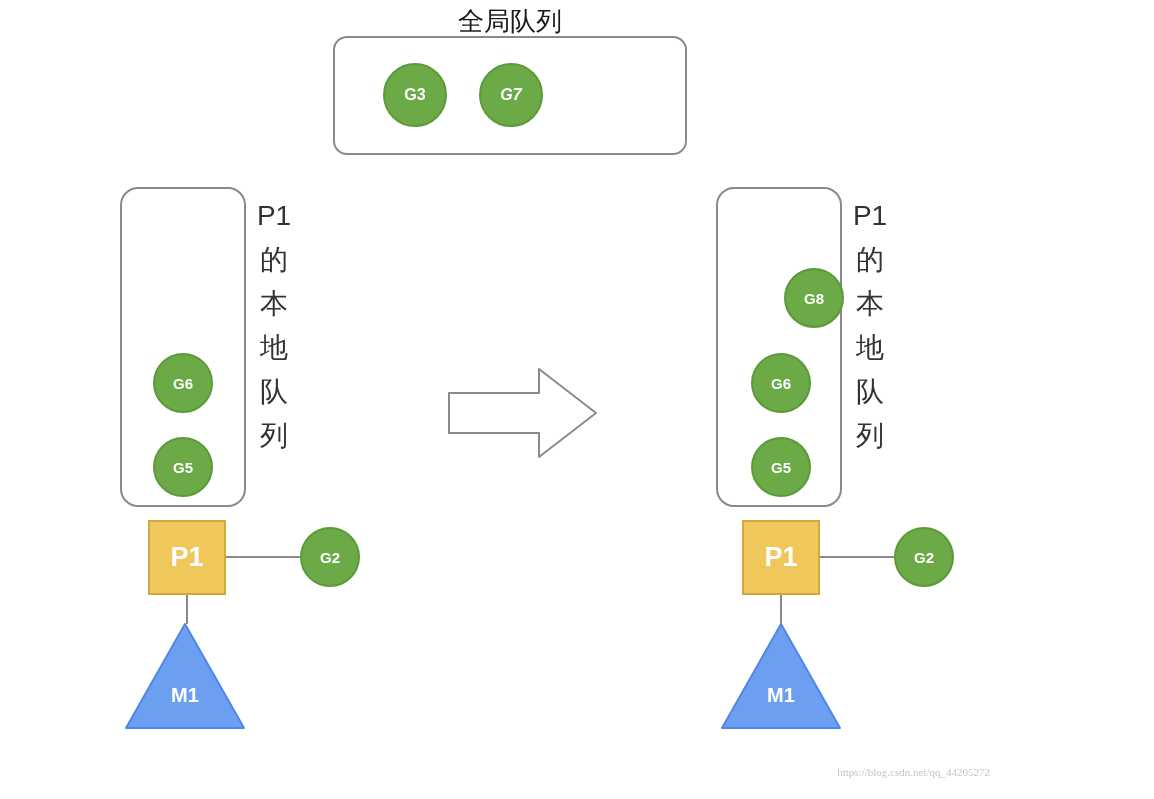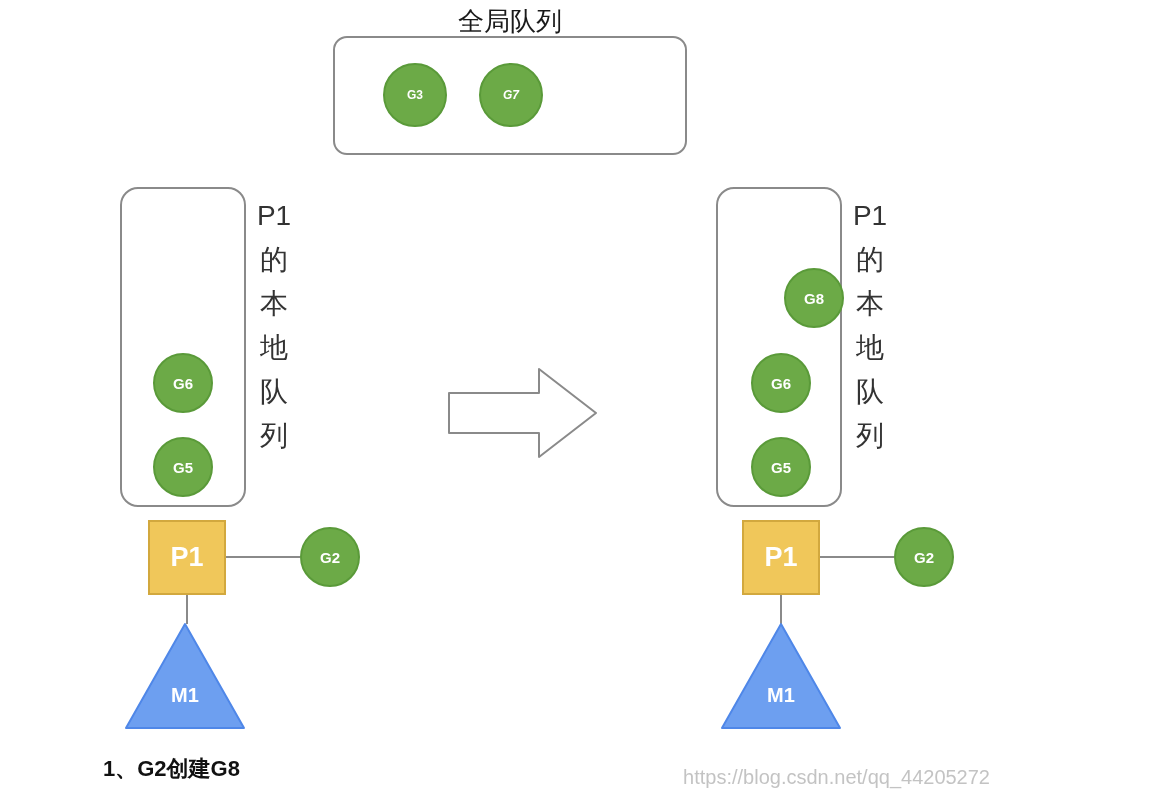--- a/index.html
+++ b/index.html
@@ -24,41 +24,41 @@
     position: absolute; top: 187px; width: 126px; height: 320px;
     border: 2px solid var(--line-gray, #8a8a8a); border-radius: 18px; background: #fff;
   }
   .g-circle {
     position: absolute; width: 60px; height: 60px; border-radius: 50%;
     background: var(--goroutine-green, #6caa47);
     border: 2px solid var(--goroutine-green-border, #5a9a39);
     color: #fff; font-weight: bold; font-size: 15px;
     display: flex; align-items: center; justify-content: center;
   }
-  .size64 { width: 64px; height: 64px; font-size: 12px; }
+  .size64 { width: 64px; height: 64px; font-size: 16px; }
   .v-label {
     position: absolute; top: 194px; width: 44px; text-align: center;
     font-size: 28px; color: #333;
   }
   .v-label div { height: 44px; line-height: 44px; }
   .p-square {
     position: absolute; top: 520px; width: 78px; height: 75px;
     background: var(--processor-yellow, #f0c75a);
     border: 2px solid var(--processor-yellow-border, #d2a83e);
     color: #fff; font-weight: bold; font-size: 27px;
     display: flex; align-items: center; justify-content: center;
   }
   .h-line { position: absolute; height: 2px; background: var(--line-gray, #8a8a8a); }
   .v-line { position: absolute; width: 2px; background: var(--line-gray, #8a8a8a); }
   .caption {
     position: absolute; top: 754px; font-size: 22px; font-weight: bold; color: #111;
   }
   .watermark {
     position: absolute; top: 766px; right: 6px;
-    font-size: 20px; color: rgba(185, 185, 185, 0.85);
+    font-size: 11px; color: rgba(185, 185, 185, 0.85); font-family: Liberation Serif, serif;
   }
   .abs-svg { position: absolute; }
   .tri-label {
     fill: #ffffff; font-weight: bold; font-size: 20px;
     font-family: "Liberation Sans", "DejaVu Sans", sans-serif;
   }
 </style>
 </head>
 <body>
 
@@ -109,17 +109,16 @@
 
   <div class="h-line" style="left:820px; top:556px; width:74px;"></div>
   <div class="v-line" style="left:780px; top:595px; height:29px;"></div>
   <div class="p-square" style="left:742px;">P1</div>
   <div class="g-circle" style="left:894px; top:527px;">G2</div>
   <svg class="abs-svg" width="126" height="112" style="left:718px; top:620px;">
     <polygon points="63,4 122,108 4,108" style="fill:var(--machine-blue,#6d9ff0); stroke:var(--machine-blue-border,#4f87e8); stroke-width:2; stroke-linejoin:round;"></polygon>
     <text x="63" y="82" text-anchor="middle" class="tri-label">M1</text>
   </svg>
 
-  <div class="caption" style="left:103px;">1、G2创建G8</div>
 
   <div class="watermark">https://blog.csdn.net/qq_44205272</div>
 
 </div>
 
 </body></html>

